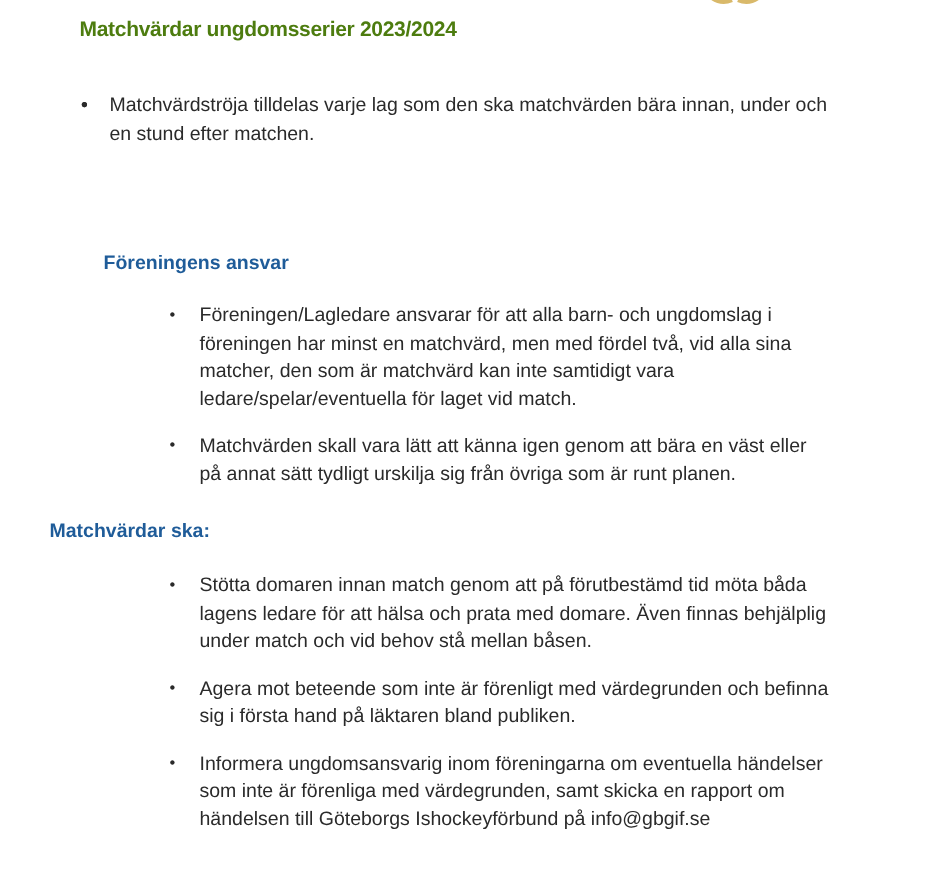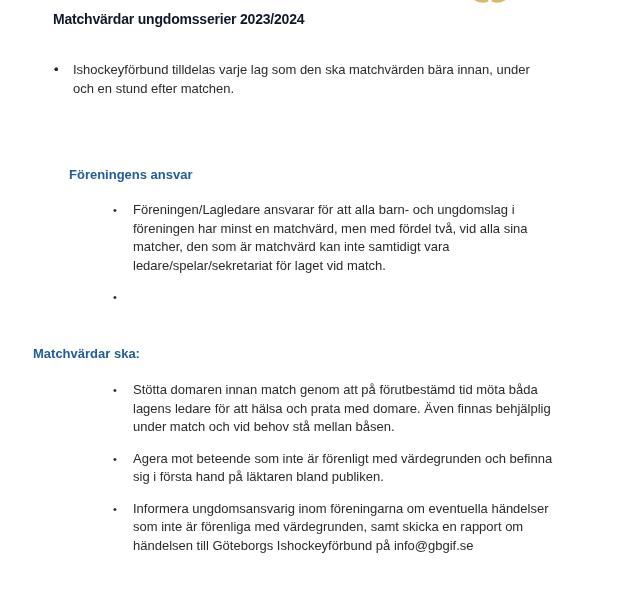--- a/index.html
+++ b/index.html
@@ -1,19 +1,19 @@
 <!DOCTYPE html>
 <html><head>
 <meta charset="utf-8">
 <style>
   html, body { margin:0; padding:0; background:#ffffff; }
   body { width:627px; height:593px; position:relative; overflow:hidden;
          font-family:"Liberation Sans", "DejaVu Sans", sans-serif; color:#222222; }
   .logo { position:absolute; left:466px; top:-10px; width:48px; height:18px; }
-  .title { position:absolute; left:53px; top:11px; font-size:14px; font-weight:bold; color:#0f172a; letter-spacing:-0.2px; }
+  .title { position:absolute; left:53px; top:11px; font-size:14px; font-weight:bold; color:#4d7c0f; letter-spacing:-0.2px; }
   .list { position:absolute; margin:0; padding:0; list-style:none; font-size:13px; line-height:18.5px; color:#2a2a2a; }
   .list li { position:relative; padding-left:0; }
   .list .bullet { position:absolute; left:-19px; top:0; font-size:13px; }
   .l1 { left:73px; top:61px; width:480px; }
   .h2 { position:absolute; font-size:13px; font-weight:bold; color:#1f5c99; }
   .h-foren { left:33px; top:167px;padding-left:36px; }
   .h-match { left:33px; top:346px; }
   .l2 { left:133px; top:201px; width:420px; }
   .l3 { left:133px; top:381px; width:420px; }
   .gap li + li { margin-top:13px; }
@@ -25,28 +25,28 @@
 <svg class="logo" viewBox="0 0 48 18">
   <path d="M4 4 Q12 14 22 10" stroke="#d9b96a" stroke-width="3" fill="none"></path>
   <path d="M44 4 Q36 14 26 10" stroke="#d9b96a" stroke-width="3" fill="none"></path>
   <path d="M8 8 Q14 4 18 8 M30 8 Q34 4 40 8" stroke="#e6cc8a" stroke-width="2" fill="none"></path>
 </svg>
 
 <div class="title">Matchvärdar ungdomsserier 2023/2024</div>
 
 <ul class="list l1">
   <li><span class="bullet">•</span></li>
-  <li><span class="bullet">•</span><span>Ishockeyförbund tilldelas varje lag som den ska matchvärden bära innan, under och en stund efter matchen.</span></li>
+  <li><span class="bullet">•</span><span>Matchvärdströja tilldelas varje lag som den ska matchvärden bära innan, under och en stund efter matchen.</span></li>
 </ul>
 
 <div class="h2 h-foren">Föreningens ansvar</div>
 
 <ul class="list l2 gap">
-  <li><span class="bullet">•</span><span>Föreningen/Lagledare ansvarar för att alla barn- och ungdomslag i föreningen har minst en matchvärd, men med fördel två, vid alla sina matcher, den som är matchvärd kan inte samtidigt vara ledare/spelar/sekretariat för laget vid match.</span></li>
-  <li><span class="bullet">•</span></li>
+  <li><span class="bullet">•</span><span>Föreningen/Lagledare ansvarar för att alla barn- och ungdomslag i föreningen har minst en matchvärd, men med fördel två, vid alla sina matcher, den som är matchvärd kan inte samtidigt vara ledare/spelar/eventuella för laget vid match.</span></li>
+  <li><span class="bullet">•</span><span>Matchvärden skall vara lätt att känna igen genom att bära en väst eller på annat sätt tydligt urskilja sig från övriga som är runt planen.</span></li>
 </ul>
 
 <div class="h2 h-match">Matchvärdar ska:</div>
 
 <ul class="list l3 gap">
   <li><span class="bullet">•</span><span>Stötta domaren innan match genom att på förutbestämd tid möta båda lagens ledare för att hälsa och prata med domare. Även finnas behjälplig under match och vid behov stå mellan båsen.</span></li>
   <li><span class="bullet">•</span><span>Agera mot beteende som inte är förenligt med värdegrunden och befinna sig i första hand på läktaren bland publiken.</span></li>
   <li><span class="bullet">•</span><span>Informera ungdomsansvarig inom föreningarna om eventuella händelser som inte är förenliga med värdegrunden, samt skicka en rapport om händelsen till Göteborgs Ishockeyförbund på info@gbgif.se</span></li>
 </ul>
 

